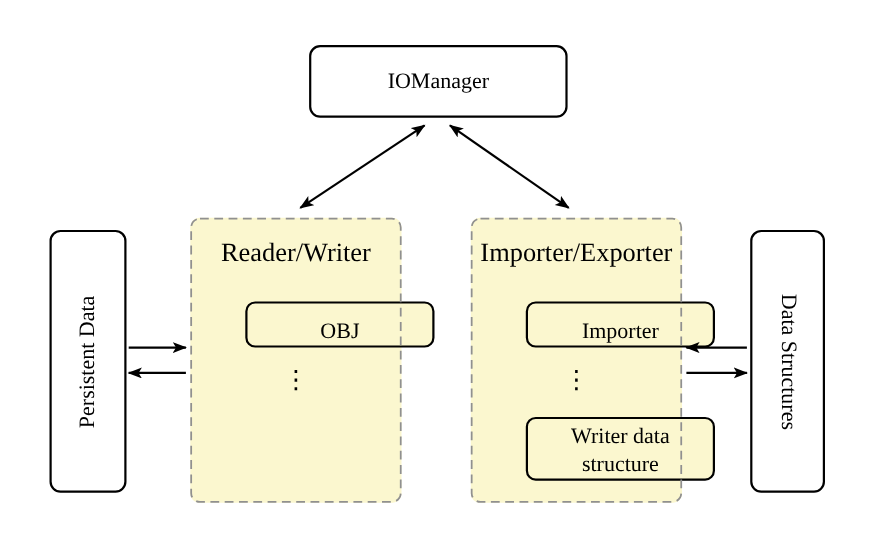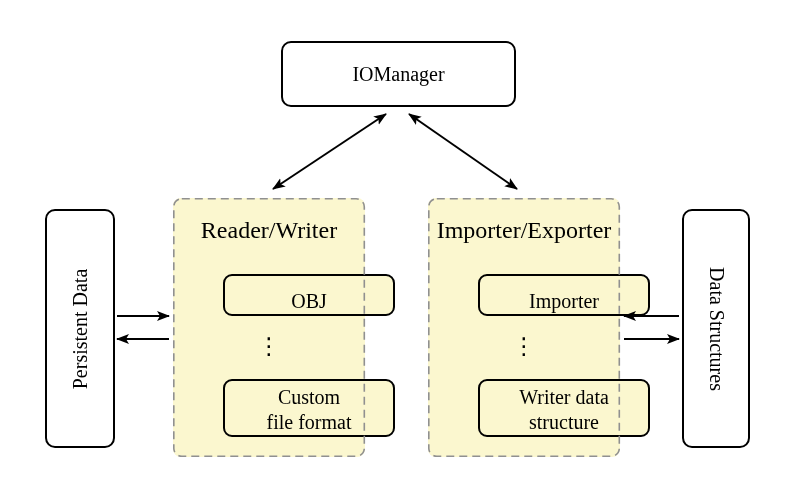--- a/index.html
+++ b/index.html
@@ -124,24 +124,20 @@
   <div class="node side-node datastruct">
     <span class="vlabel cw">Data Structures</span>
   </div>
 
   <div class="container left">
     <div class="container-title">Reader/Writer</div>
     <div class="inner-node single">
       <span>OBJ</span>
     </div>
     <div class="ellipsis">⋮</div>
-    <div class="inner-node double">
-      <span>Custom</span>
-      <span>file format</span>
-    </div>
   </div>
 
   <div class="container right">
     <div class="container-title">Importer/Exporter</div>
     <div class="inner-node single">
       <span>Importer</span>
     </div>
     <div class="ellipsis">⋮</div>
     <div class="inner-node double">
       <span>Writer data</span>

